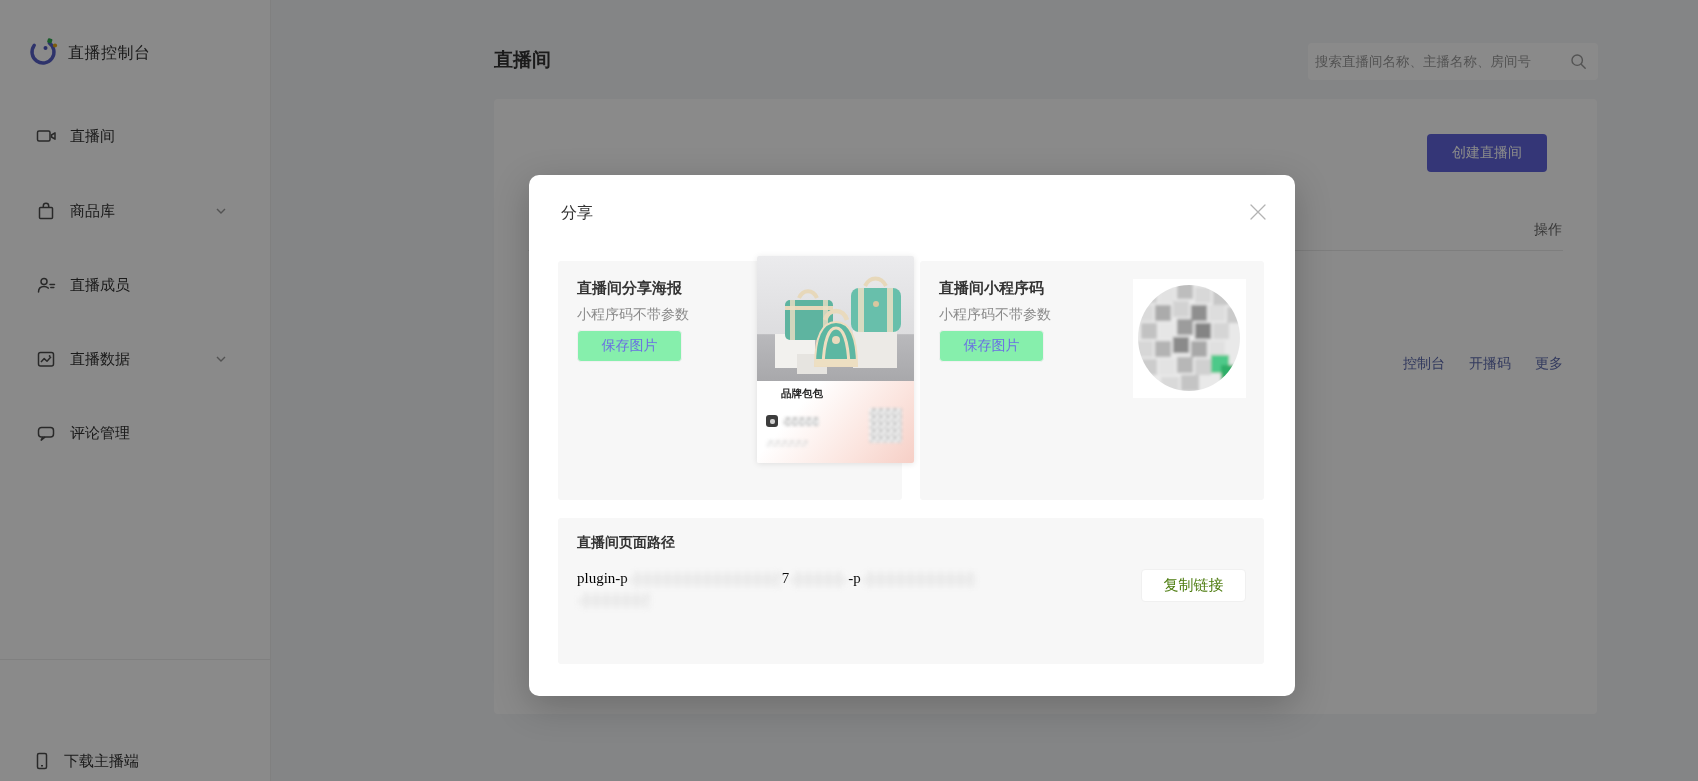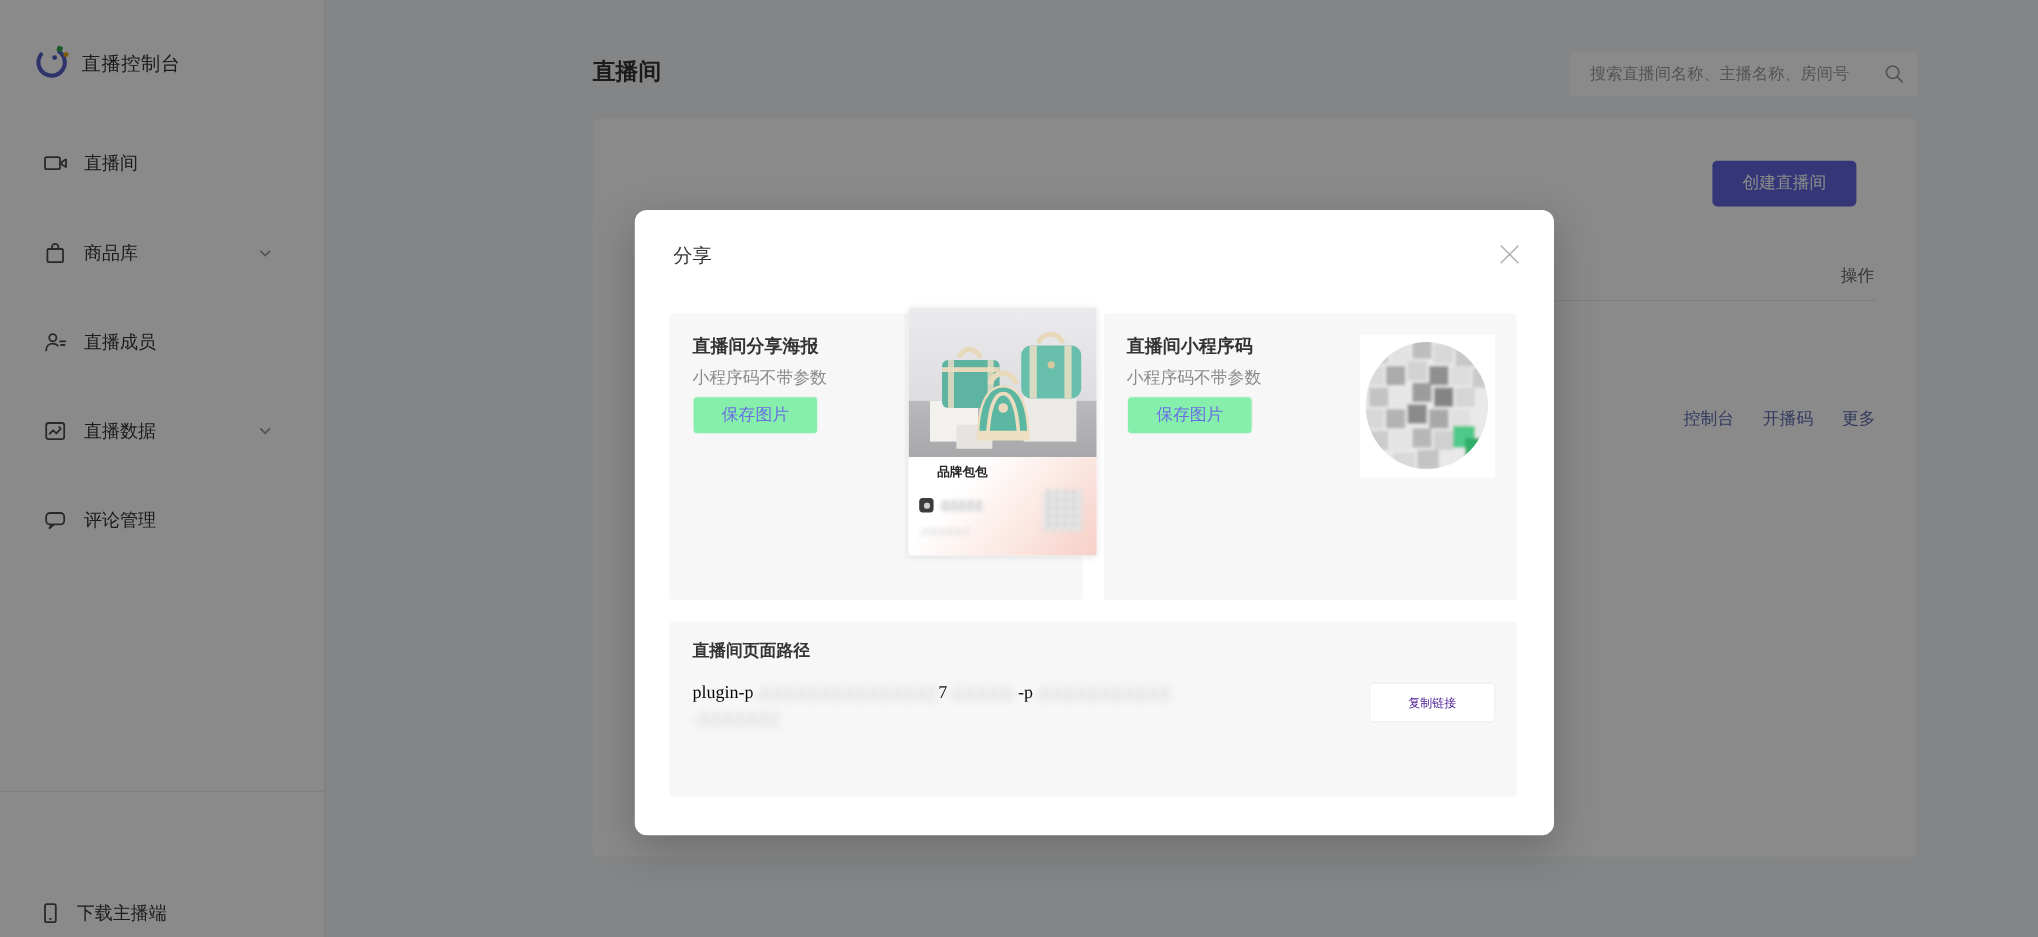--- a/index.html
+++ b/index.html
@@ -14,30 +14,30 @@
   .brand-row { left:28px; top:36px; display:flex; align-items:center; gap:10px; }
   .brand-title { font-size:16px; color:#333; letter-spacing:.5px; }
   .nav-item { left:0; width:271px; height:44px; display:flex; align-items:center; cursor:pointer; }
   .nav-item .nicon { position:absolute; left:36px; width:20px; height:20px; }
   .nav-item .nlabel { position:absolute; left:70px; font-size:15px; color:#333; }
   .nav-item .chev { position:absolute; left:214px; width:14px; height:14px; }
   .side-divider { left:0; top:659px; width:271px; height:0; border-top:1px solid #ededed; }
 
   .page-title { left:494px; top:47px; font-size:19px; font-weight:bold; color:#333; }
   .search-box { left:1308px; top:43px; width:290px; height:37px; background:#fff; border-radius:4px; display:flex; align-items:center; }
-  .search-input { border:0; outline:0; background:transparent; margin-left:17px; width:245px; font-size:13.5px; color:#333; font-family:inherit; }
+  .search-input { border:0; outline:0; background:transparent; margin-left:7px; width:245px; font-size:13.5px; color:#333; font-family:inherit; }
   .search-input::placeholder { color:#9b9b9b; }
   .search-icon { position:absolute; right:11px; top:10px; width:17px; height:17px; }
 
   .content-card { left:494px; top:99px; width:1103px; height:615px; background:#fff; border-radius:4px; }
   .create-btn { left:1427px; top:134px; width:120px; height:38px; background:#6165dc; color:#fff; font-size:14px; border:0; border-radius:4px; cursor:pointer; font-family:inherit; }
   .ops-header { left:1490px; top:221px; width:72px; text-align:right; font-size:14px; color:#666; }
   .table-hline { left:528px; top:250px; width:1035px; height:0; border-top:1px solid #e9e9e9; }
   .row-actions { left:1380px; top:340px; width:183px; display:flex; gap:24px; justify-content:flex-end; }
-  .row-actions span { font-size:14px; color:#5f6cae; cursor:pointer; }
+  .row-actions span { font-size:14px; color:#5f6cae; cursor:pointer;margin-top:15px; }
 
   
   .overlay { left:0; top:0; width:1698px; height:781px; background:rgba(0,0,0,.46); }
   .modal { left:529px; top:175px; width:766px; height:521px; background:#fff; border-radius:10px; box-shadow:0 10px 36px rgba(0,0,0,.22); }
   .modal-title { left:32px; top:28px; font-size:16px; font-weight:500; color:#333; }
   .modal-close { left:718px; top:26px; width:22px; height:22px; cursor:pointer; }
 
   .mcard { background:#f7f7f7; border-radius:3px; }
   .card-poster { left:29px; top:86px; width:344px; height:239px; }
   .card-qr { left:391px; top:86px; width:344px; height:239px; }
@@ -63,21 +63,21 @@
 
   
   .qr-wrap { left:213px; top:18px; width:113px; height:119px; background:#fff; }
 
   
   .card-path { left:29px; top:343px; width:706px; height:146px; }
   .path-title { position:absolute; left:19px; top:16px; font-size:14px; font-weight:bold; color:#333; }
   .path-line { position:absolute; left:19px; font-size:15px; color:#000000; white-space:nowrap;font-family:Liberation Serif, serif; }
   .path-line1 { top:52px; }
   .path-line2 { top:73px; }
-  .copy-btn { position:absolute; left:583px; top:51px; width:105px; height:33px; background:#fff; border:1px solid #f0f0f0; border-radius:4px; color:#4c1d95; font-size:10px; cursor:pointer; font-family:inherit; }
+  .copy-btn { position:absolute; left:583px; top:51px; width:105px; height:33px; background:#fff; border:1px solid #f0f0f0; border-radius:4px; color:#4d7c0f; font-size:15px; cursor:pointer; font-family:inherit; }
   .path-note { position:absolute; left:19px; top:104px; font-size:13.5px; color:#666; }
   .path-note a { color:#5a64b4; text-decoration:none; cursor:pointer; }
 </style>
 </head>
 <body>
 
 <div id="stage">
 
   <div class="abs sidebar">
     <div class="abs brand-row">

